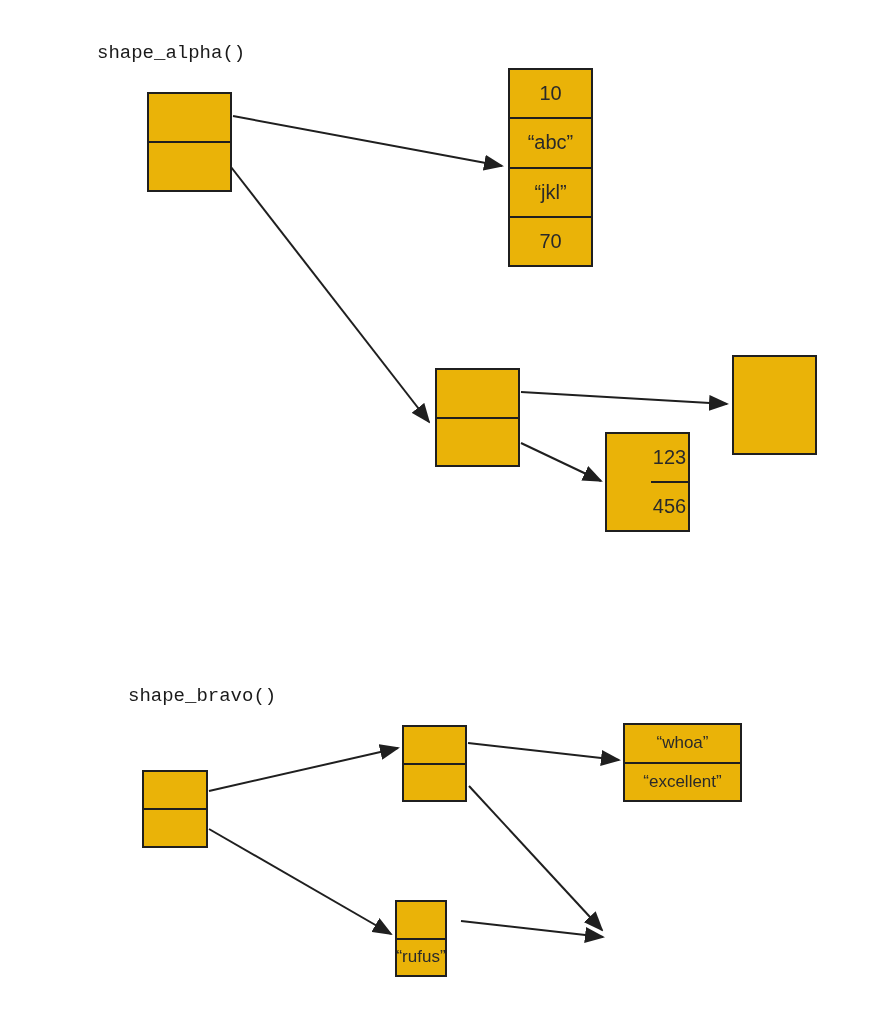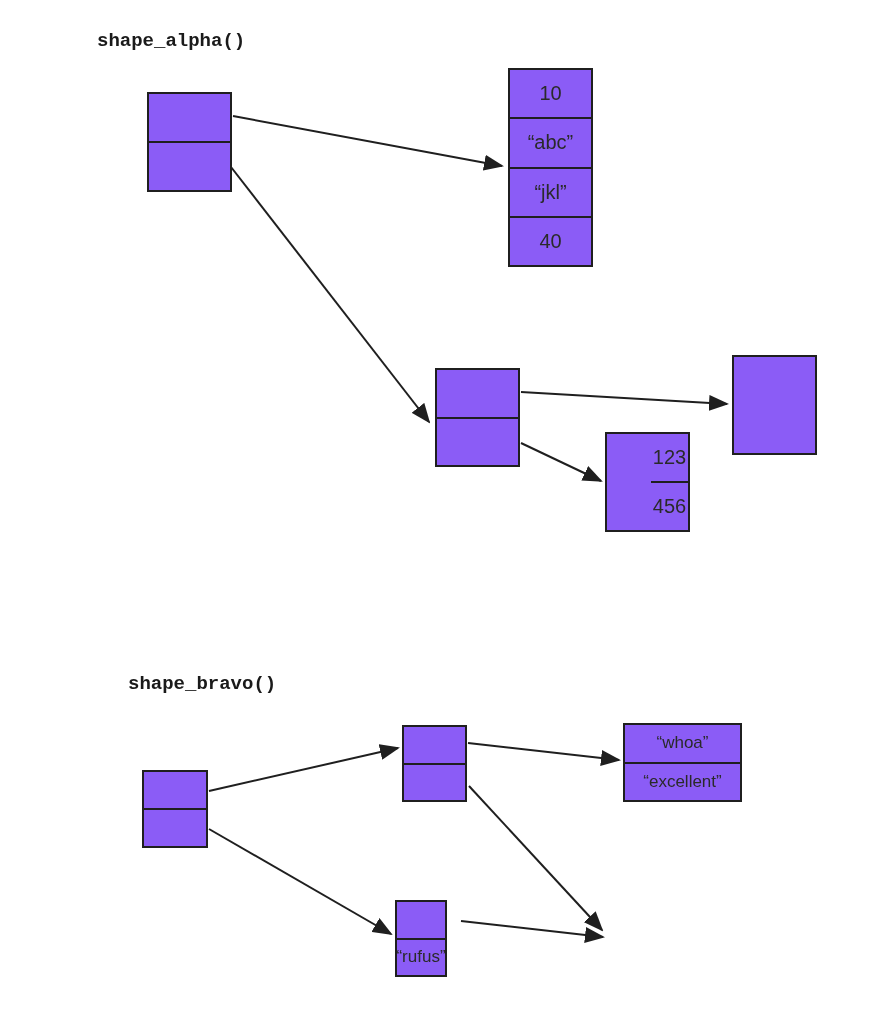--- a/index.html
+++ b/index.html
@@ -12,30 +12,31 @@
     width: 896px;
     height: 1024px;
     background: #ffffff;
     overflow: hidden;
     font-family: "Liberation Sans", sans-serif;
     color: #1a1a1a;
   }
   .fn-label {
     position: absolute;
     font-family: "Liberation Mono", "DejaVu Sans Mono", monospace;
-    font-weight: bold;
+    font-weight: normal;
     font-size: 19px;
     line-height: 20px;
     color: #1a1a1a;
     white-space: pre;
+    margin-top: 12px;
   }
   .box {
     position: absolute;
     border: 2px solid #1f1f1f;
-    background: #8b5cf6;
+    background: #eab308;
     display: flex;
     flex-direction: column;
     box-sizing: border-box;
   }
   .cell {
     flex: 1 1 0;
     display: flex;
     align-items: center;
     justify-content: center;
     color: #2a2a2a;
@@ -86,21 +87,21 @@
 
   <div class="box alpha-cells" style="left:147px; top:92px; width:85px; height:100px;">
     <div class="cell"></div>
     <div class="cell"></div>
   </div>
 
   <div class="box alpha-cells" style="left:508px; top:68px; width:85px; height:199px;">
     <div class="cell">10</div>
     <div class="cell">“abc”</div>
     <div class="cell">“jkl”</div>
-    <div class="cell">40</div>
+    <div class="cell">70</div>
   </div>
 
   <div class="box alpha-cells" style="left:435px; top:368px; width:85px; height:99px;">
     <div class="cell"></div>
     <div class="cell"></div>
   </div>
 
   <div class="box alpha-cells" style="left:732px; top:355px; width:85px; height:100px;">
   </div>
 

